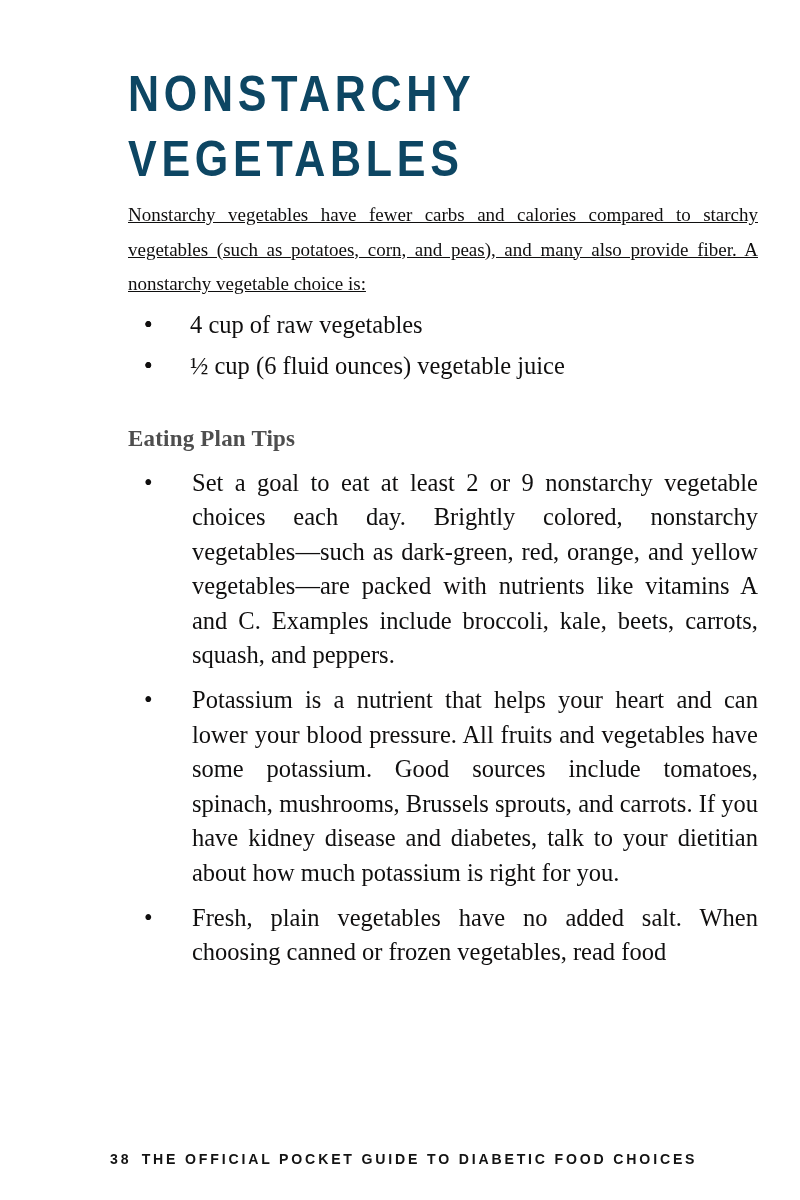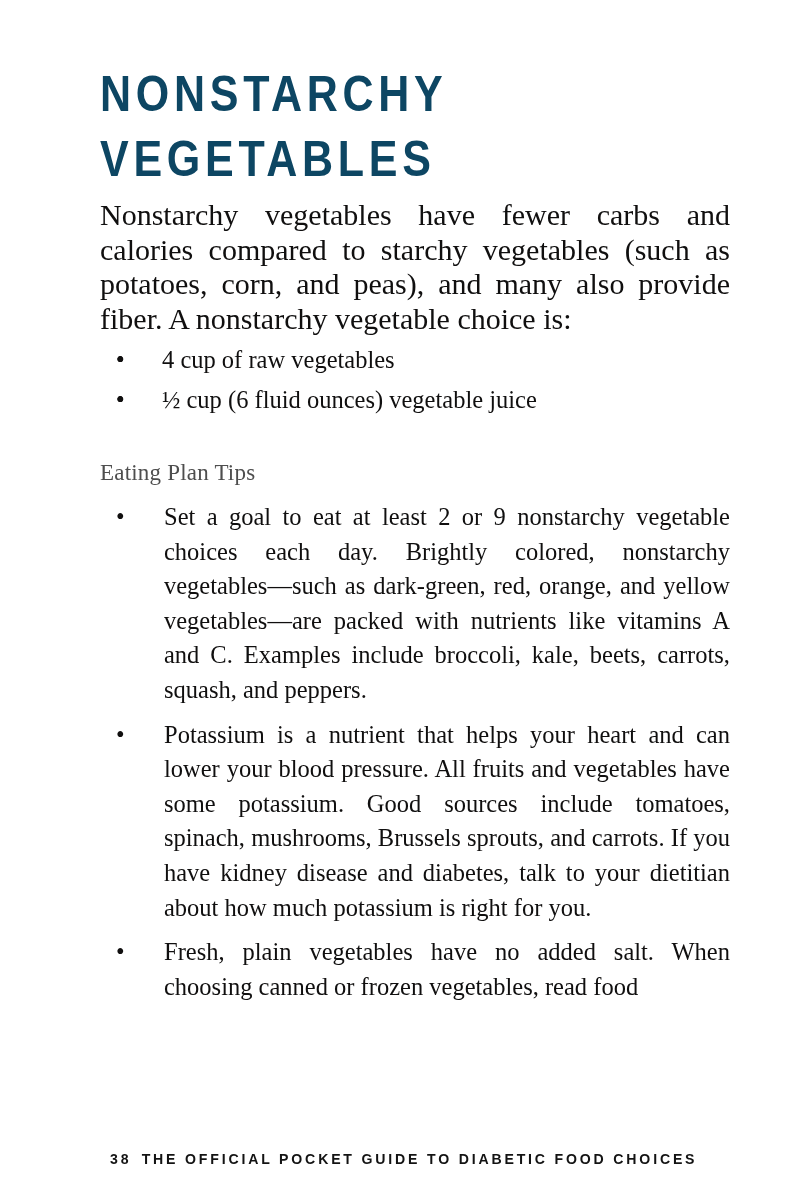--- a/index.html
+++ b/index.html
@@ -12,48 +12,49 @@
     width: 800px;
     height: 1200px;
     background: #ffffff;
     overflow: hidden;
     font-family: "Liberation Serif", serif;
     color: #100f0f;
   }
 
   .content {
     position: absolute;
-    left: 100px;
+    left: 128px;
     top: 62px;
     width: 630px;
   }
 
   
   .page-title {
     font-family: "Liberation Sans", sans-serif;
     font-weight: 700;
     font-size: 50px;
     line-height: 1.30;
     letter-spacing: 5.5px;
     color: #0d4663;
     margin: 0 0 6px 0;
     transform: scaleX(0.86);
     transform-origin: left top;
     white-space: pre-line;
   }
 
   
   .intro {
-    font-size: 30px;
+    font-size: 19px;
     line-height: 34.5px;
     text-align: justify;
     text-justify: inter-word;
     margin: 0;
     -webkit-hyphens: manual;
     hyphens: manual;
+    text-decoration: underline;
   }
 
   
   .choice-list {
     list-style: none;
     margin: 6px 0 0 0;
     padding: 0;
   }
   .choice-list li {
     position: relative;
@@ -66,21 +67,21 @@
     position: absolute;
     left: 16px;
     top: 0;
     font-size: 24.5px;
     line-height: 34px;
   }
 
   
   .subhead {
     font-size: 23px;
-    font-weight: 400;
+    font-weight: 700;
     color: #4e4e4e;
     margin: 43px 0 14px 0;
     letter-spacing: 0.2px;
   }
 
   
   .tips-list {
     list-style: none;
     margin: 0;
     padding: 0;

